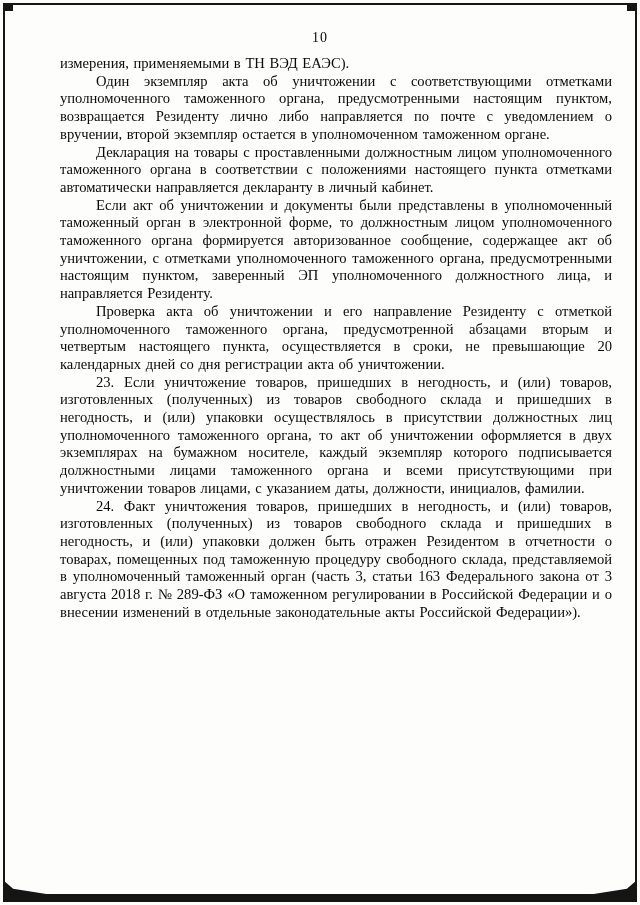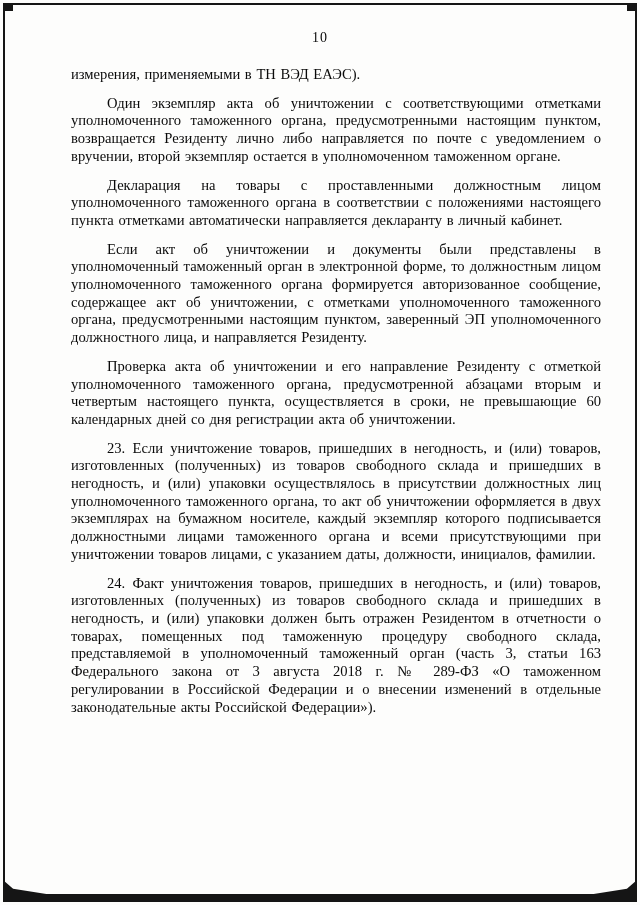--- a/index.html
+++ b/index.html
@@ -73,21 +73,21 @@
     font-size: 14px;
     letter-spacing: 1px;
   }
   .content {
     position: absolute;
     top: 55px;
     left: 60px;
     width: 552px;
   }
   .content p {
-    margin: 11px;
+    margin: 0;
     font-size: 14.6px;
     line-height: 17.7px;
     text-align: justify;
     text-indent: 36px;
     word-spacing: 1px;
   }
   .content p.no-indent {
     text-indent: 0;
   }
 </style>
@@ -99,21 +99,21 @@
   <div class="artifact artifact-tl"></div>
   <div class="artifact artifact-tr"></div>
 
   <div class="page-number">10</div>
 
   <div class="content">
     <p class="no-indent">измерения, применяемыми в ТН ВЭД ЕАЭС).</p>
     <p>Один экземпляр акта об уничтожении с соответствующими отметками уполномоченного таможенного органа, предусмотренными настоящим пунктом, возвращается Резиденту лично либо направляется по почте с уведомлением о вручении, второй экземпляр остается в уполномоченном таможенном органе.</p>
     <p>Декларация на товары с проставленными должностным лицом уполномоченного таможенного органа в соответствии с положениями настоящего пункта отметками автоматически направляется декларанту в личный кабинет.</p>
     <p>Если акт об уничтожении и документы были представлены в уполномоченный таможенный орган в электронной форме, то должностным лицом уполномоченного таможенного органа формируется авторизованное сообщение, содержащее акт об уничтожении, с отметками уполномоченного таможенного органа, предусмотренными настоящим пунктом, заверенный ЭП уполномоченного должностного лица, и направляется Резиденту.</p>
-    <p>Проверка акта об уничтожении и его направление Резиденту с отметкой уполномоченного таможенного органа, предусмотренной абзацами вторым и четвертым настоящего пункта, осуществляется в сроки, не превышающие 60 календарных дней со дня регистрации акта об уничтожении.</p>
+    <p>Проверка акта об уничтожении и его направление Резиденту с отметкой уполномоченного таможенного органа, предусмотренной абзацами вторым и четвертым настоящего пункта, осуществляется в сроки, не превышающие 20 календарных дней со дня регистрации акта об уничтожении.</p>
     <p>23. Если уничтожение товаров, пришедших в негодность, и (или) товаров, изготовленных (полученных) из товаров свободного склада и пришедших в негодность, и (или) упаковки осуществлялось в присутствии должностных лиц уполномоченного таможенного органа, то акт об уничтожении оформляется в двух экземплярах на бумажном носителе, каждый экземпляр которого подписывается должностными лицами таможенного органа и всеми присутствующими при уничтожении товаров лицами, с указанием даты, должности, инициалов, фамилии.</p>
     <p>24. Факт уничтожения товаров, пришедших в негодность, и (или) товаров, изготовленных (полученных) из товаров свободного склада и пришедших в негодность, и (или) упаковки должен быть отражен Резидентом в отчетности о товарах, помещенных под таможенную процедуру свободного склада, представляемой в уполномоченный таможенный орган (часть 3, статьи 163 Федерального закона от 3 августа 2018 г. № 289-ФЗ «О таможенном регулировании в Российской Федерации и о внесении изменений в отдельные законодательные акты Российской Федерации»).</p>
   </div>
 
   <div class="bottom-band"></div>
   <div class="artifact artifact-bl"></div>
   <div class="artifact artifact-br"></div>
 </div>
 
 </body></html>

